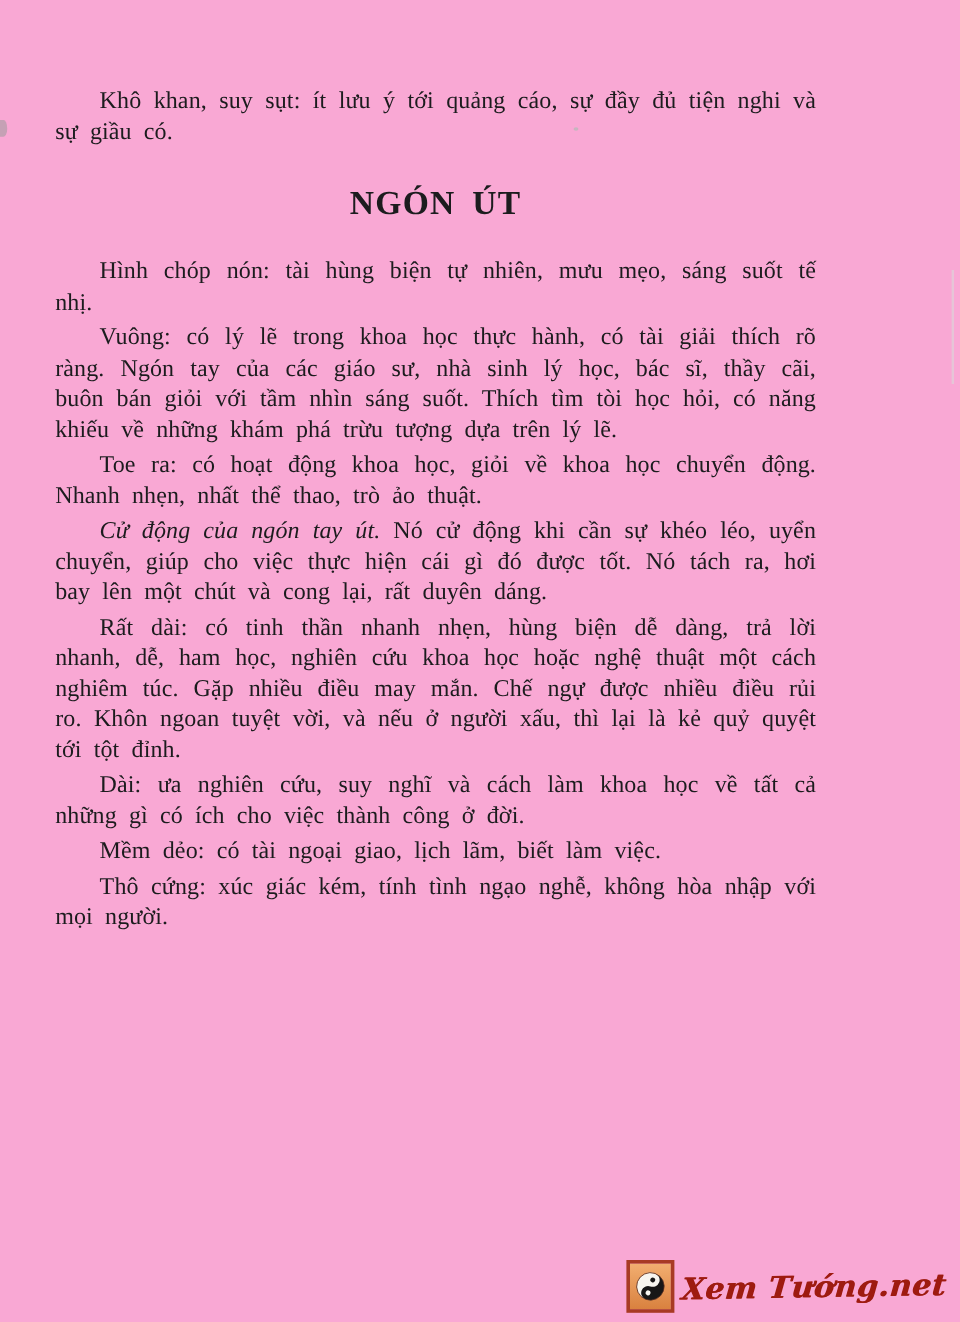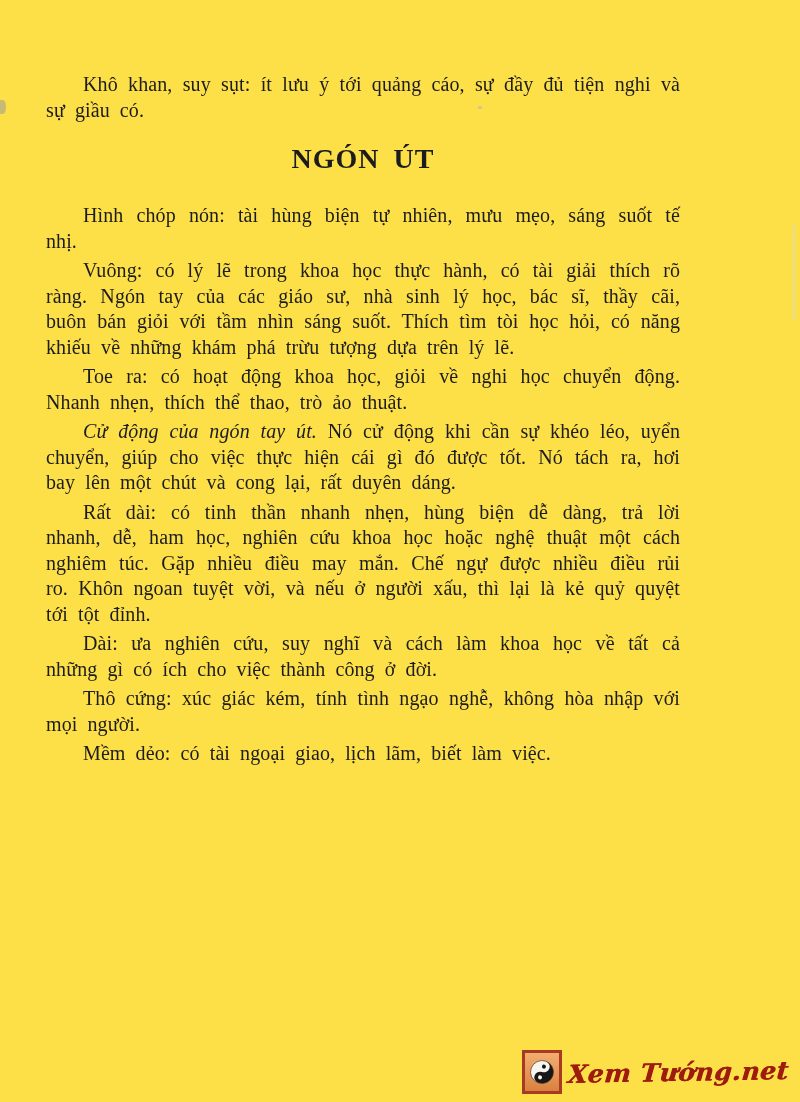--- a/index.html
+++ b/index.html
@@ -1,40 +1,40 @@
 <!DOCTYPE html>
 <html><head>
 <meta charset="utf-8">
 <style>
   html,body{margin:0;padding:0;background:#ffffff;}
   .page{
     position:relative;
     width:800px;height:1102px;
-    background:#fde047;
+    background:#f9a8d4;
     overflow:hidden;
     font-family:"Liberation Serif","DejaVu Serif",serif;
     color:#1c1c1e;
   }
   .text-block{
     position:absolute;
     left:46px;top:72px;
     width:634px;
   }
   .para{
     margin:0 0 4px 0;
     font-size:20px;
     line-height:25.5px;
     text-align:justify;
     text-indent:37px;
     word-spacing:5px;
     letter-spacing:0.1px;
   }
   .para em{}
   .page-title{
-    margin:19px 0 27px 0;
+    margin:30px 0 27px 0;
     font-size:28px;
     line-height:34px;
     font-weight:700;
     text-align:center;
     letter-spacing:1px;
     text-indent:0;
     word-spacing:6px;
   }
   
   .speck-left{
@@ -80,26 +80,26 @@
   <div class="speck-left"></div>
   <div class="speck-dot"></div>
   <div class="streak-right"></div>
 
   <div class="text-block">
     <p class="para">Khô khan, suy sụt: ít lưu ý tới quảng cáo, sự đầy đủ tiện nghi và sự giầu có.</p>
     <h1 class="page-title">NGÓN ÚT</h1>
     <div>
         <p class="para"><span>Hình chóp nón: tài hùng biện tự nhiên, mưu mẹo, sáng suốt tế nhị.</span></p>
         <p class="para"><span>Vuông: có lý lẽ trong khoa học thực hành, có tài giải thích rõ ràng. Ngón tay của các giáo sư, nhà sinh lý học, bác sĩ, thầy cãi, buôn bán giỏi với tầm nhìn sáng suốt. Thích tìm tòi học hỏi, có năng khiếu về những khám phá trừu tượng dựa trên lý lẽ.</span></p>
-        <p class="para"><span>Toe ra: có hoạt động khoa học, giỏi về nghi học chuyển động. Nhanh nhẹn, thích thể thao, trò ảo thuật.</span></p>
+        <p class="para"><span>Toe ra: có hoạt động khoa học, giỏi về khoa học chuyển động. Nhanh nhẹn, nhất thể thao, trò ảo thuật.</span></p>
         <p class="para"><em>Cử động của ngón tay út.</em><span> Nó cử động khi cần sự khéo léo, uyển chuyển, giúp cho việc thực hiện cái gì đó được tốt. Nó tách ra, hơi bay lên một chút và cong lại, rất duyên dáng.</span></p>
         <p class="para"><span>Rất dài: có tinh thần nhanh nhẹn, hùng biện dễ dàng, trả lời nhanh, dễ, ham học, nghiên cứu khoa học hoặc nghệ thuật một cách nghiêm túc. Gặp nhiều điều may mắn. Chế ngự được nhiều điều rủi ro. Khôn ngoan tuyệt vời, và nếu ở người xấu, thì lại là kẻ quỷ quyệt tới tột đỉnh.</span></p>
         <p class="para"><span>Dài: ưa nghiên cứu, suy nghĩ và cách làm khoa học về tất cả những gì có ích cho việc thành công ở đời.</span></p>
+        <p class="para"><span>Mềm dẻo: có tài ngoại giao, lịch lãm, biết làm việc.</span></p>
         <p class="para"><span>Thô cứng: xúc giác kém, tính tình ngạo nghễ, không hòa nhập với mọi người.</span></p>
-        <p class="para"><span>Mềm dẻo: có tài ngoại giao, lịch lãm, biết làm việc.</span></p>
       </div>
   </div>
 
   <div class="watermark">
     <div class="wm-frame">
       <svg width="28" height="28" viewBox="0 0 44 44">
         <g transform="rotate(20 22 22)">
           <circle cx="22" cy="22" r="18" fill="#f7f5ef"></circle>
           <path d="M22,4 a18,18 0 0 1 0,36 a9,9 0 0 1 0,-18 a9,9 0 0 0 0,-18 z" fill="#171717"></path>
           <circle cx="22" cy="13" r="3.2" fill="#171717"></circle>

